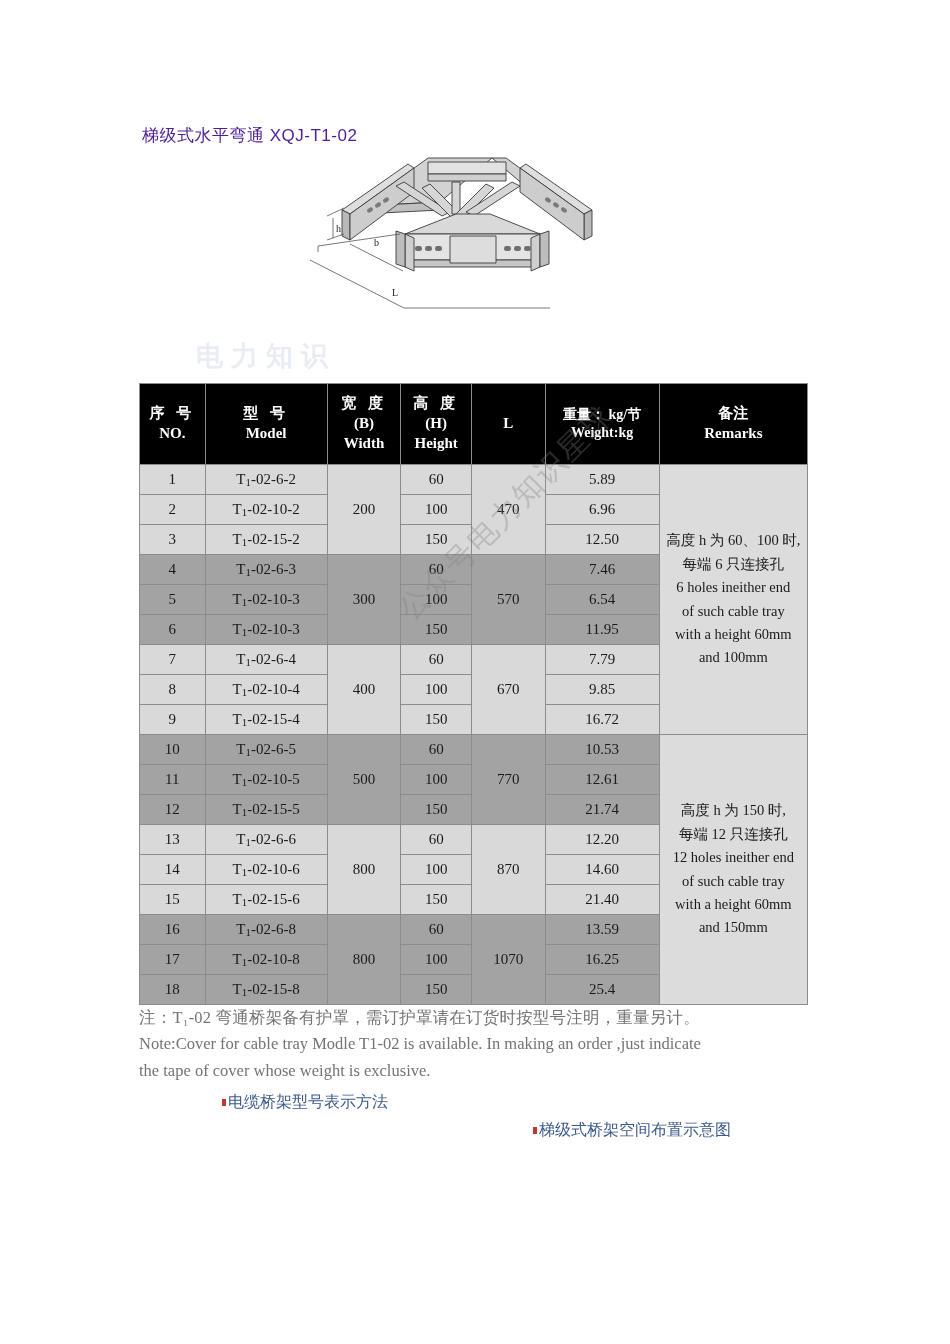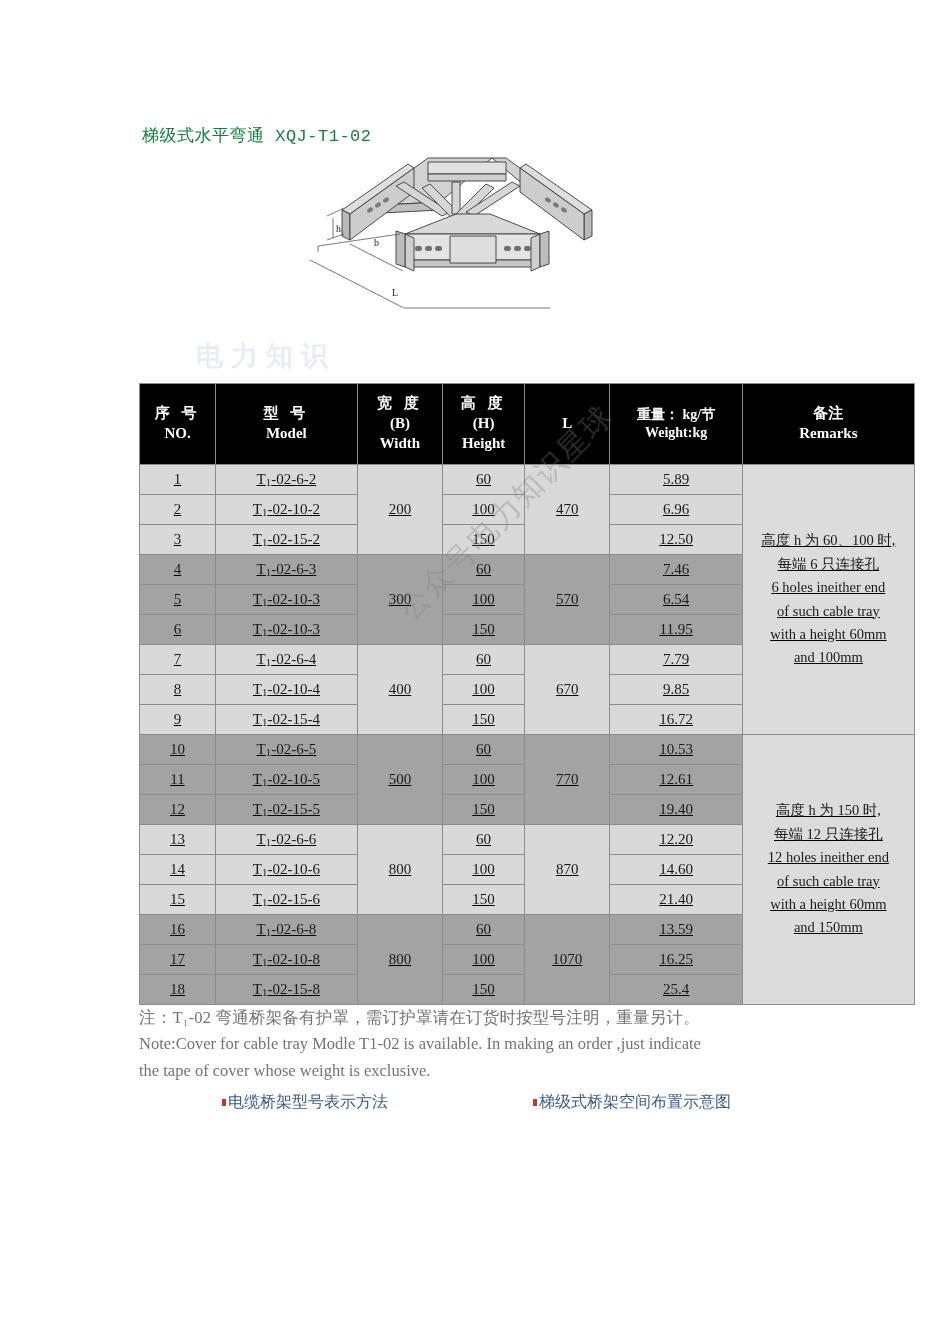--- a/index.html
+++ b/index.html
@@ -22,24 +22,24 @@
     height: 1344px;
     background: #fff;
   }
 
   
   .doc-title {
     position: absolute;
     left: 142px;
     top: 124px;
     font-size: 17px;
-    color: #15803d;
+    color: #4c1d95;
     letter-spacing: 0.5px;
     white-space: nowrap;
-    font-family: Liberation Mono, monospace;
+    font-family: Liberation Sans, sans-serif;
   }
 
   
   .illus-wrap {
     position: absolute;
     left: 300px;
     top: 148px;
     width: 345px;
     height: 165px;
   }
@@ -60,27 +60,26 @@
     font-family: "Liberation Sans", sans-serif;
     pointer-events: none;
     user-select: none;
   }
 
   
   .spec-table {
     position: absolute;
     left: 139px;
     top: 383px;
-    width: 776px;
+    width: 669px;
     border-collapse: separate;
     border-spacing: 1px;
     background: #8c8c8c;
     table-layout: fixed;
     font-size: 15px;
-    text-decoration: underline;
   }
   .spec-table th, .spec-table td {
     padding: 0;
     text-align: center;
     vertical-align: middle;
     color: #1a1a1a;
     font-weight: normal;
   }
   .spec-table thead th {
     background: #000000;
@@ -154,21 +153,21 @@
   .link-item {
     position: absolute;
     top: 0;
     font-size: 16px;
     color: #3c5a8a;
     white-space: nowrap;
     text-decoration: none;
     cursor: pointer;
   }
   .link-1 { left: 0px; }
-  .link-2 { left: 311px; }
+  .link-2 { left: 311px; margin-top: 28px; }
   .bullet {
     display: inline-block;
     width: 4px;
     height: 7px;
     background: #c0392b;
     margin-right: 2px;
     vertical-align: 1px;
   }
 </style>
 </head>
@@ -395,21 +394,21 @@
         <tr>
           <td class="band-dark">11</td>
           <td class="band-dark">T<span class="sub">1</span>-02-10-5</td>
           <td class="band-dark">100</td>
           <td class="band-dark">12.61</td>
         </tr>
         <tr>
           <td class="band-dark">12</td>
           <td class="band-dark">T<span class="sub">1</span>-02-15-5</td>
           <td class="band-dark">150</td>
-          <td class="band-dark">19.40</td>
+          <td class="band-dark">21.74</td>
         </tr>
         <tr>
           <td class="band-light">13</td>
           <td class="band-light">T<span class="sub">1</span>-02-6-6</td>
           <td class="band-light" rowspan="3">800</td>
           <td class="band-light">60</td>
           <td class="band-light" rowspan="3">870</td>
           <td class="band-light">12.20</td>
         </tr>
         <tr>

